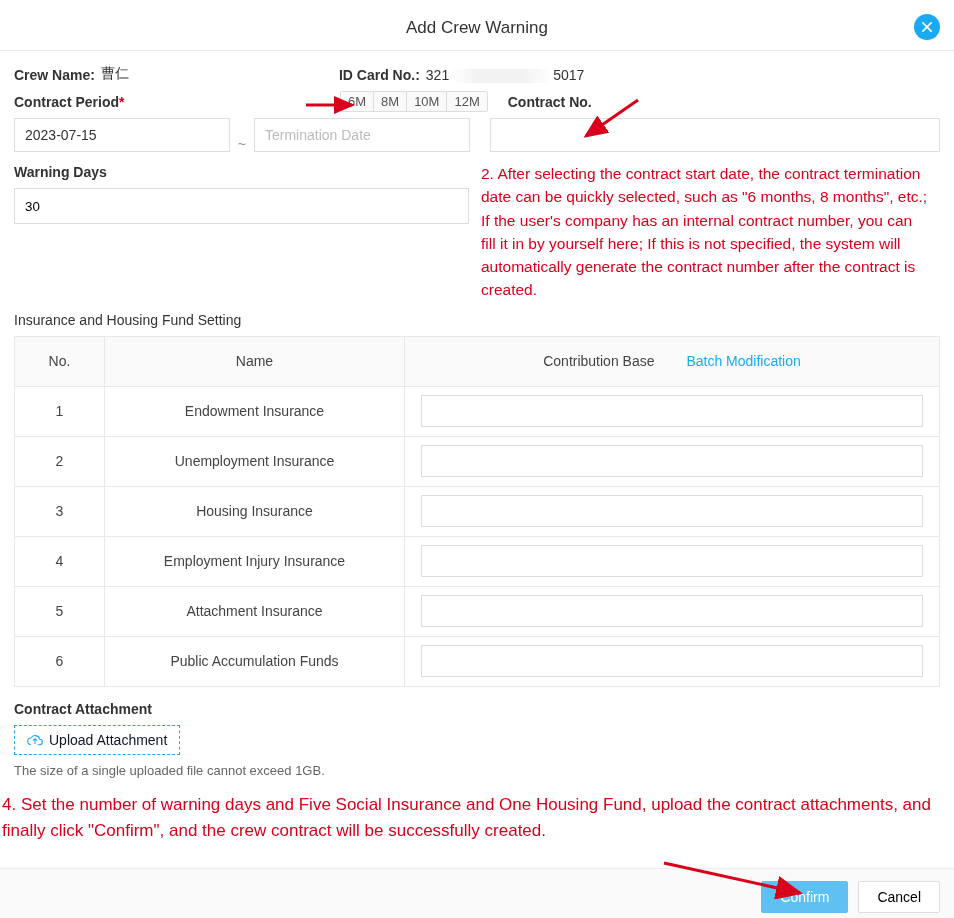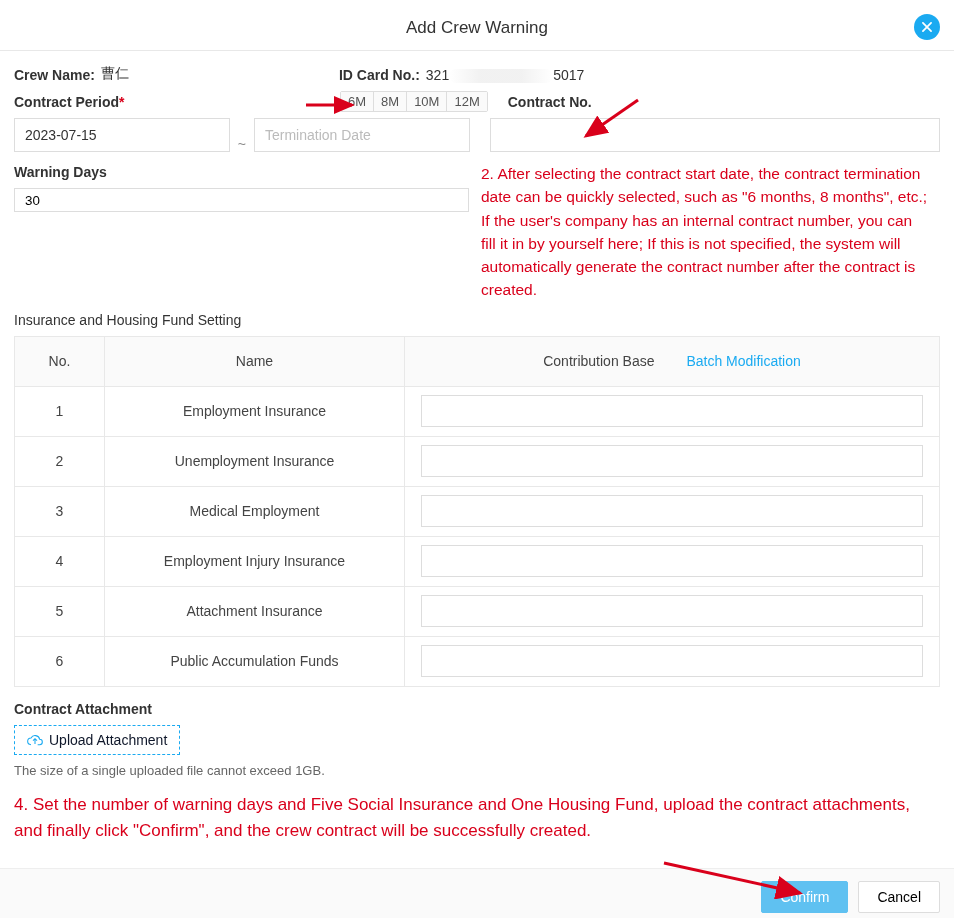--- a/index.html
+++ b/index.html
@@ -85,21 +85,21 @@
 .annot {
   color: #d9001b;
   font-size: 15.5px;
   line-height: 1.5;
   padding-left: 114px;
   padding-right: 10px;
 }
 .warn-area { display: flex; gap: 12px; align-items: flex-start; margin-bottom: 10px; }
 .warn-left { display: flex; flex-direction: column; gap: 8px; padding-top: 2px; }
 .warn-label { font-weight: 700; }
-.warn-input { width: 455px; height: 24px; padding: 8px 10px; border: 1px solid #ddd; }
+.warn-input { width: 455px; height: 36px; padding: 8px 10px; border: 1px solid #ddd; }
 .section-h { font-weight: 400; margin: 8px 0; }
 .tbl {
   width: 100%;
   border-collapse: collapse;
 }
 .tbl th, .tbl td {
   border: 1px solid #e8e8e8;
   padding: 0;
   text-align: center;
   font-weight: 400;
@@ -120,21 +120,21 @@
   color: #0f172a;
   padding: 6px 12px;
   cursor: pointer;
   font-size: 14px;
 }
 .upload-note { color: #666; font-size: 13px; margin-top: 8px; }
 .annot-4 {
   color: #d9001b;
   font-size: 17px;
   line-height: 1.55;
-  padding: 14px 14px 8px;
+  padding: 14px 2px 8px;
 }
 .footer {
   margin-top: 16px;
   background: #fafafa;
   border-top: 1px solid #eee;
   padding: 12px 14px;
   display: flex;
   justify-content: flex-end;
   gap: 10px;
 }
@@ -233,31 +233,31 @@
         <th class="col-name">Name</th>
         <th>
           <span>Contribution Base</span>
           <span class="batch-link">Batch Modification</span>
         </th>
       </tr>
     </thead>
     <tbody id="ins-body">
         <tr>
           <td>1</td>
-          <td>Employment Insurance</td>
+          <td>Endowment Insurance</td>
           <td><input class="cell-input" style=""></td>
         </tr>
         <tr>
           <td>2</td>
           <td>Unemployment Insurance</td>
           <td><input class="cell-input" style=""></td>
         </tr>
         <tr>
           <td>3</td>
-          <td>Medical Employment</td>
+          <td>Housing Insurance</td>
           <td><input class="cell-input" style=""></td>
         </tr>
         <tr>
           <td>4</td>
           <td>Employment Injury Insurance</td>
           <td><input class="cell-input" style=""></td>
         </tr>
         <tr>
           <td>5</td>
           <td>Attachment Insurance</td>

